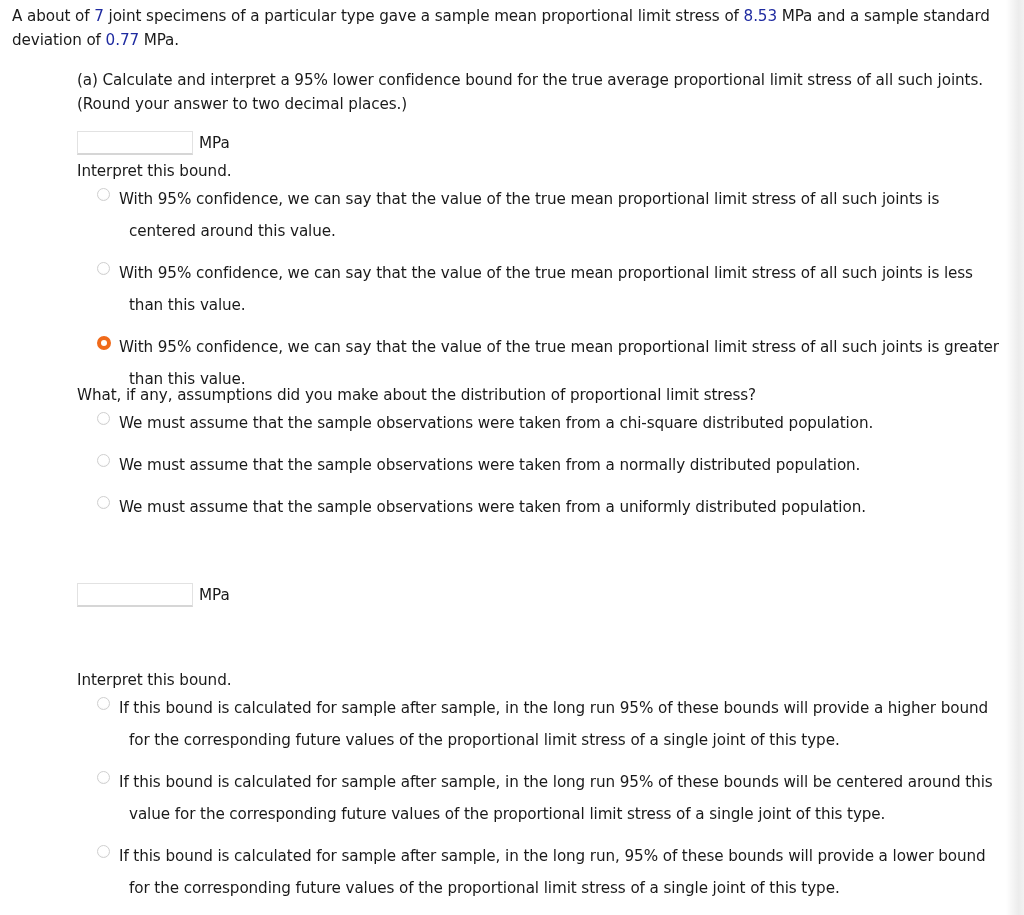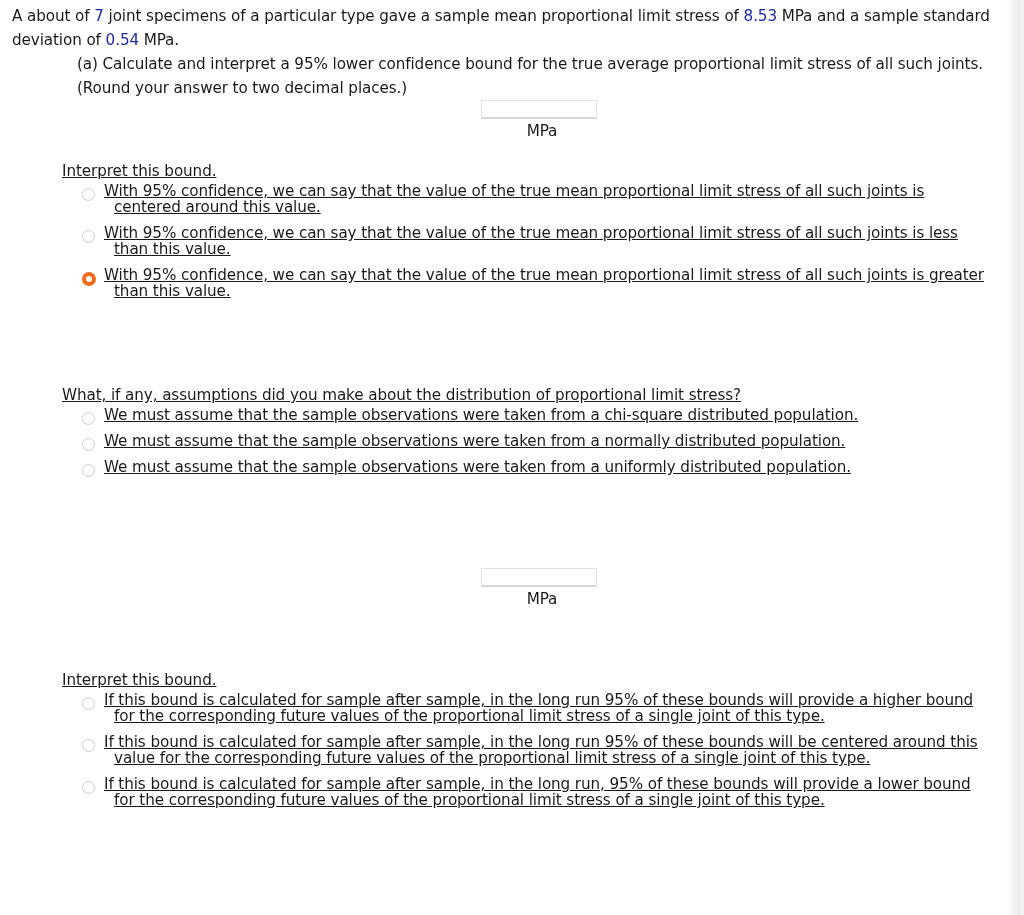--- a/index.html
+++ b/index.html
@@ -36,50 +36,48 @@
     .part {
       position: absolute;
       left: 77px;
       width: 930px;
       line-height: 24px;
     }
     .answer-row {
       display: flex;
       align-items: center;
       height: 28px;
-      margin-top: 0px;
-      flex-direction: column;
+      margin-top: 13px;
     }
     .answer-input {
       width: 116px;
       height: 24px;
       border: 1px solid #e2e2e2;
       border-bottom: 2px solid #d6d6d6;
       background: #fff;
       box-sizing: border-box;
       margin-right: 6px;
       font-family: "DejaVu Sans", sans-serif;
       font-size: 14px;
       padding: 0 4px;
     }
     .unit {
       color: #1a1a1a;
     }
     .question {
       position: absolute;
-      left: 62px;
+      left: 77px;
       width: 930px;
       line-height: 24px;
-      text-decoration: underline;
     }
     .option {
       position: relative;
       padding-left: 52px;
       text-indent: -10px;
-      line-height: 16px;
+      line-height: 32px;
       margin-bottom: 10px;
     }
     .option .radio {
       position: absolute;
       left: 20px;
       top: 5px;
       width: 13px;
       height: 13px;
       border-radius: 50%;
       border: 1px solid #cfcfcf;
@@ -94,24 +92,24 @@
       height: 14px;
     }
     .option-text {
       display: block;
     }
   </style>
 </head>
 <body>
 
 <div class="intro">
-  <span>A about of </span><span class="num">7</span><span> joint specimens of a particular type gave a sample mean proportional limit stress of </span><span class="num">8.53</span><span> MPa and a sample standard deviation of </span><span class="num">0.54</span><span> MPa.</span>
+  <span>A about of </span><span class="num">7</span><span> joint specimens of a particular type gave a sample mean proportional limit stress of </span><span class="num">8.53</span><span> MPa and a sample standard deviation of </span><span class="num">0.77</span><span> MPa.</span>
 </div>
 
-<div class="part" style="top:52px;">
+<div class="part" style="top:68px;">
   <div>(a) Calculate and interpret a 95% lower confidence bound for the true average proportional limit stress of all such joints. (Round your answer to two decimal places.)</div>
   <div class="answer-row">
     <input class="answer-input" type="text" value="" style="">
     <span class="unit">MPa</span>
   </div>
 </div>
 
 <div class="question" style="top:159px;">
   <div>Interpret this bound.</div>
   <div class="option">

